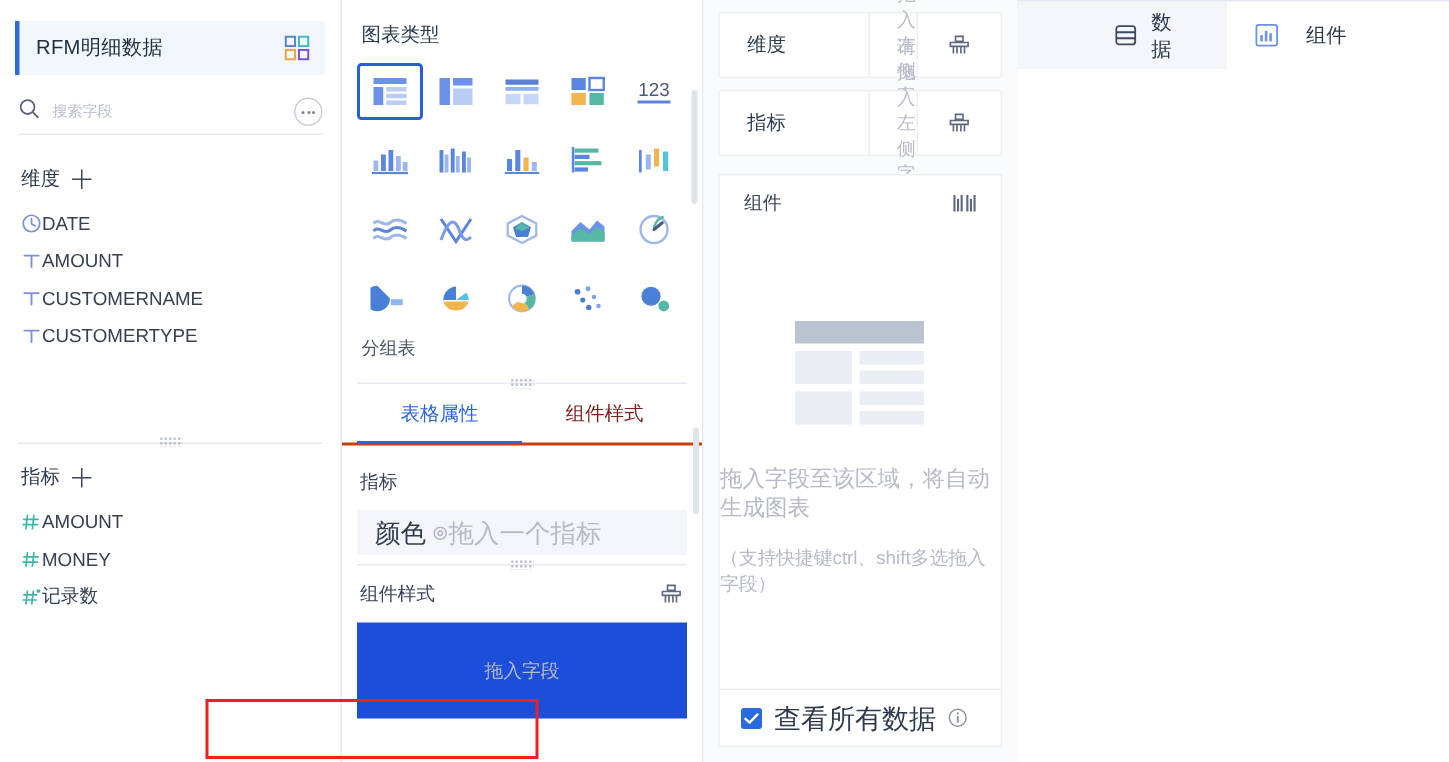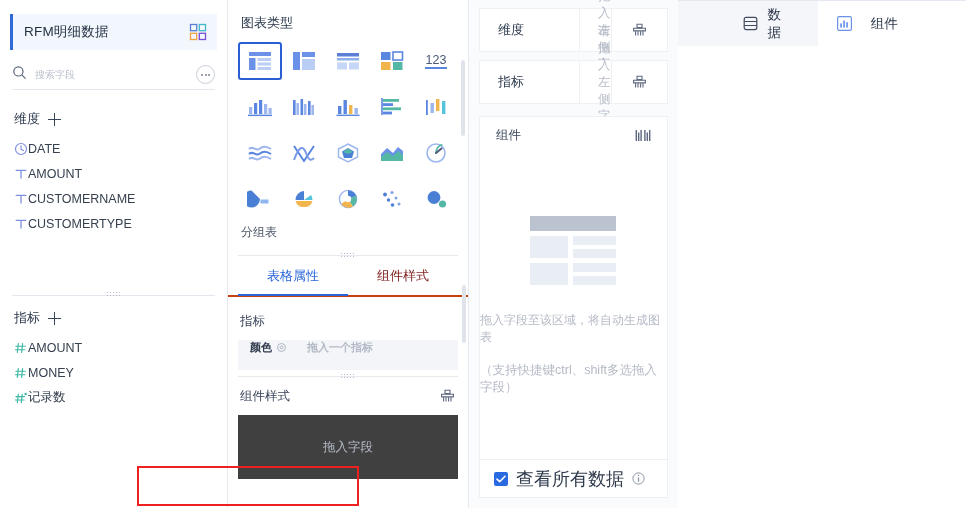--- a/index.html
+++ b/index.html
@@ -145,36 +145,35 @@
   .tab.active { color: #2a66da; }
   .tab.active::after {
     content: ""; position: absolute; left: 0; right: 0; bottom: -1px;
     height: 2.5px; background: #2a66da;
   }
 
   .sec-label { font-size: 12.5px; color: #39445a; padding: 16px 0 0 12px; }
   .slot-row {
     margin: 10px 10px 0 10px; height: 30px;
     background: #f3f5f9;
-    display: flex; align-items: flex-start; padding: 0 12px;
-    font-size: 11px;
-    font-weight: bold;
+    display: flex; align-items: center; padding: 0 12px;
+    font-size: 17px;
   }
   .slot-key { color: #2f3a4c; display: flex; align-items: center; gap: 4px; }
-  .slot-placeholder { color: #b4bac6; margin-left: 20px; }
+  .slot-placeholder { color: #b4bac6; }
   .gearlet { width: 11px; height: 11px; display: block; }
 
   .filter-head {
     display: flex; align-items: center; justify-content: space-between;
     padding: 0 12px; margin-top: 4px; height: 22px;
   }
   .filter-head .fh-label { font-size: 12.5px; color: #39445a; }
   .drop-zone {
     margin: 8px 10px 0 10px; height: 64px;
-    background: #404040;
+    background: #1d4ed8;
     display: flex; align-items: center; justify-content: center;
     color: #b4bac6; font-size: 12.5px;
   }
   .mid-scroll {
     position: absolute; right: 2.5px; top: 285px;
     width: 4px; height: 58px; border-radius: 2px; background: #dfe3ea;
   }
 
   
   .right-panel {
@@ -221,21 +220,21 @@
     gap: 0; min-height: 0;
   }
   .ph-art { width: 86px; margin-bottom: 22px; }
   .ph-art .r1 { height: 15px; background: #bcc3d0; margin-bottom: 5px; }
   .ph-art .rw { display: flex; gap: 5px; margin-bottom: 5px; }
   .ph-art .rw .lft { width: 38px; background: #e9edf4; }
   .ph-art .rw .rgt { flex: 1; display: flex; flex-direction: column; gap: 4px; }
   .ph-art .rw .rgt span { display: block; height: 9px; background: #e9edf4; }
   .ph-art .rw.a .lft { height: 22px; }
   .ph-art .rw.b .lft { height: 22px; }
-  .ph-line1 { font-size: 12px; color: #b5bac6; margin-bottom: 16px; }
+  .ph-line1 { font-size: 15px; color: #b5bac6; margin-bottom: 16px; }
   .ph-line2 { font-size: 12.5px; color: #b5bac6; }
 
   .canvas-foot {
     height: 38px; border-top: 1px solid #eef0f4;
     display: flex; align-items: center; padding-left: 14px; gap: 8px;
   }
   .cbx {
     width: 14px; height: 14px; background: #2a6ae0; border-radius: 2px;
     display: flex; align-items: center; justify-content: center; flex: none;
   }

